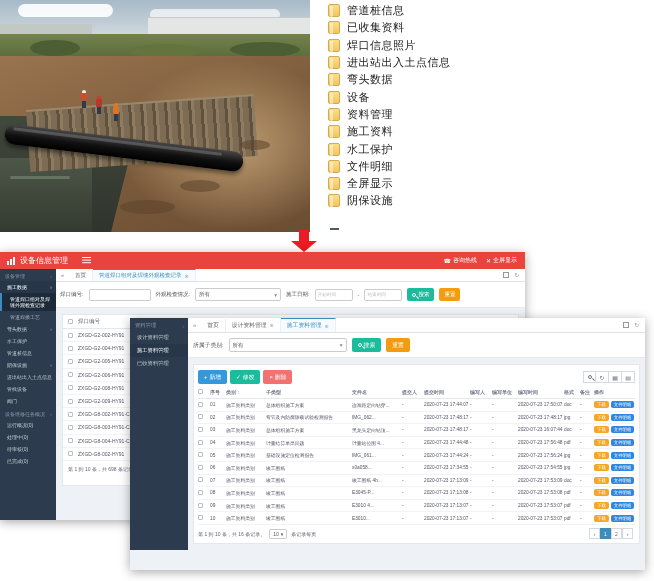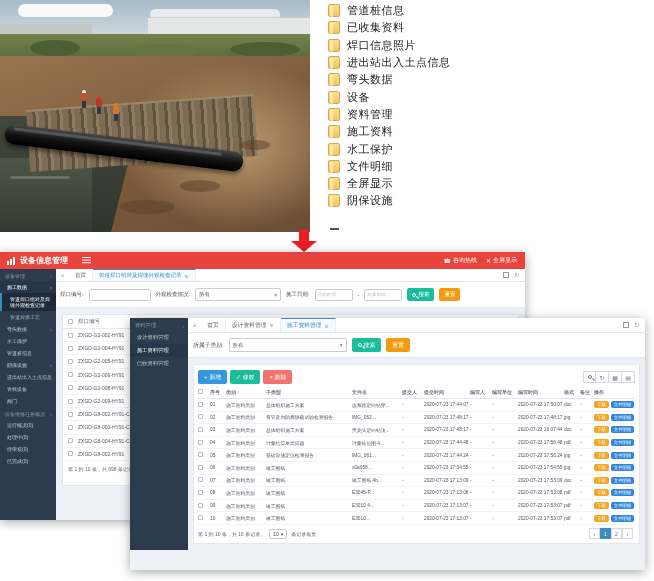--- a/index.html
+++ b/index.html
@@ -50,21 +50,21 @@
   
   .down-arrow{position:absolute;left:291px;top:230px;width:26px;height:22px}
   .down-arrow .shaft{position:absolute;left:8px;top:0;width:10px;height:11px;background:#ec1c24}
   .down-arrow .head{position:absolute;left:0;top:11px;width:0;height:0;border-left:13px solid transparent;border-right:13px solid transparent;border-top:11px solid #ec1c24}
 
   
   .win{position:absolute;background:#eef1f5;box-shadow:0 2px 10px rgba(0,0,0,.35)}
   .titlebar{background:#e9433d;color:#fff;display:flex;align-items:center;position:relative}
   .t-ico{display:inline-flex;align-items:flex-end;gap:1px;margin:0 5px 0 7px}
   .t-ico i{display:block;width:2px;background:#fff}
-  .t-title{font-weight:bold;white-space:nowrap}
+  .t-title{font-weight:normal;white-space:nowrap}
   .ham{position:relative;width:9px;height:7px;margin-left:14px;cursor:pointer}
   .ham::before{content:"";position:absolute;left:0;top:0;width:9px;height:1.4px;background:#fff;box-shadow:0 2.6px 0 #fff,0 5.2px 0 #fff}
   .t-right{position:absolute;right:8px;top:0;bottom:0;display:flex;align-items:center;gap:9px;font-size:6px}
   .t-right .lk{display:flex;align-items:center;gap:2px;cursor:pointer}
   .winbody{display:flex;width:100%}
   .sidebar{background:#2c3b4d;flex:0 0 auto}
   .sb-sec{color:#8b99a7;padding:4px 4px 2px 5px;display:flex;justify-content:space-between;align-items:center;cursor:pointer}
   .sb-item{color:#c3ccd4;padding:3px 4px 3px 7px;display:flex;justify-content:space-between;align-items:center;cursor:pointer;white-space:nowrap;overflow:hidden}
   .sb-item.open{color:#fff;background:#28364a}
   .sb-sub{color:#aab4bf;padding:3px 3px 3px 10px;cursor:pointer}

